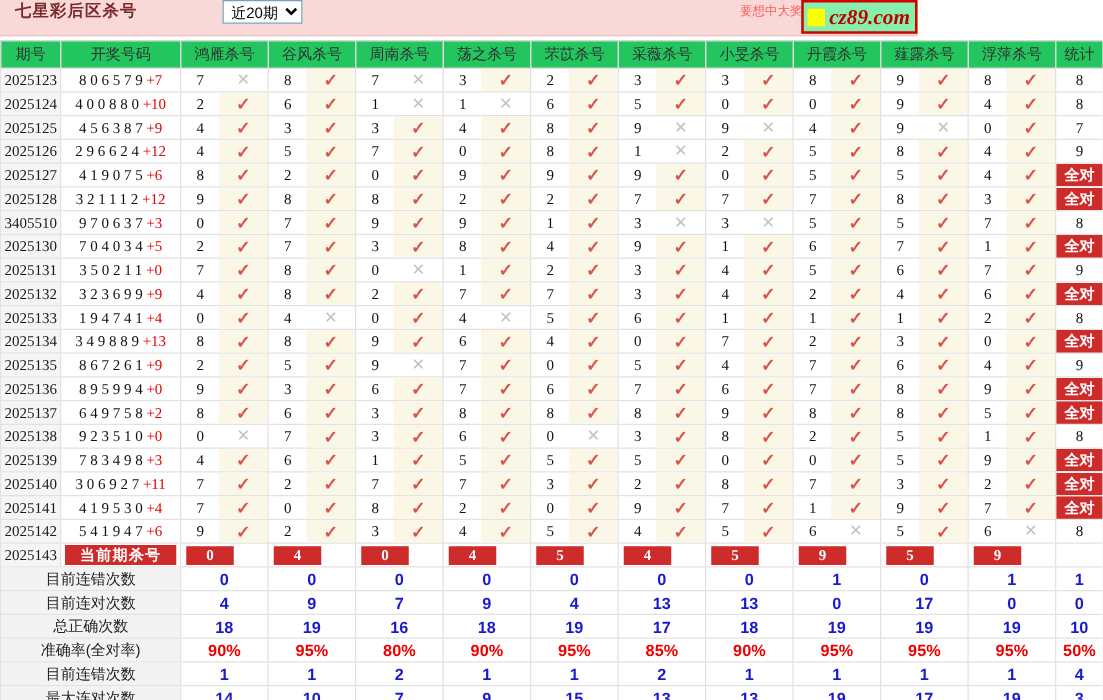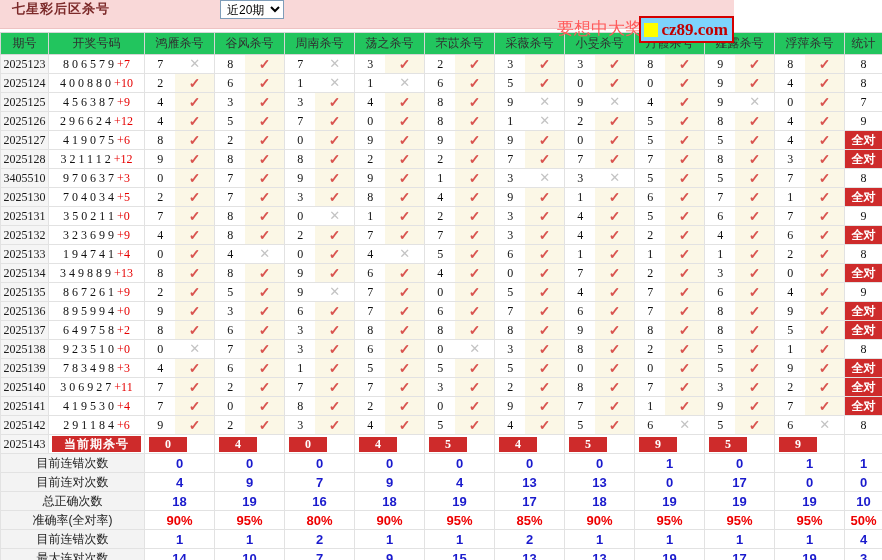--- a/index.html
+++ b/index.html
@@ -1,23 +1,23 @@
 <!DOCTYPE html>
 <html><head>
 <meta charset="utf-8">
 <style>
   html,body{margin:0;padding:0;background:#fff;}
   body{width:882px;height:560px;overflow:hidden;font-family:"Liberation Sans",sans-serif;font-size:12px;color:#222;}
 
   
   .topbar{position:relative;width:734px;height:28px;background:#f9d8d8;border-bottom:1px solid #eec3c3;display:flex;align-items:flex-start;gap:16px;}
   .title{font-weight:bold;color:#7c2a2a;margin-left:12px;font-size:13px;letter-spacing:1px;}
-  .period-select{margin-left:94px;height:19px;font-size:12px;font-family:"Liberation Sans",sans-serif;border:1px solid #7f9db9;background:#fff;padding:0 2px;}
-  .promo{position:absolute;right:92px;top:17px;color:#ff5b5b;font-size:17px;white-space:nowrap;}
-  .logo{position:absolute;right:0;top:16px;background:#7dd3fc;border:2px solid #d40000;height:21px;display:flex;align-items:center;padding:1px 4px 1px 3px;z-index:5;}
+  .period-select{margin-left:52px;height:19px;font-size:12px;font-family:"Liberation Sans",sans-serif;border:1px solid #7f9db9;background:#fff;padding:0 2px;}
+  .promo{position:absolute;right:92px;top:2px;color:#ff5b5b;font-size:10px;white-space:nowrap;}
+  .logo{position:absolute;right:0;top:0;background:#86efac;border:2px solid #d40000;height:21px;display:flex;align-items:center;padding:1px 4px 1px 3px;z-index:5;font-style:italic;}
   .logo .sq{width:14px;height:14px;background:#ffff00;margin-right:3px;}
   .logo .lt{color:#c00000;font-family:"Liberation Serif",serif;font-size:17px;font-weight:bold;line-height:1;}
 
   
   table{border-collapse:collapse;table-layout:fixed;width:882px;margin-top:3px;}
   th,td{border:1px solid #e2e2e2;padding:0;height:18px;overflow:hidden;white-space:nowrap;}
   th{background:#22c55e;border-color:#d6d6d6;font-weight:normal;color:#303030;height:21px;font-size:12px;}
   td.period{background:#f5f5f5;text-align:center;font-family:"Liberation Serif","DejaVu Serif",serif;color:#1a1a1a;}
   td.code{text-align:center;font-family:"Liberation Serif","DejaVu Serif",serif;}
   td.code .main{letter-spacing:3px;color:#111;}
@@ -1320,21 +1320,21 @@
         <td class="kill">
           <div class="kc">
             <span class="num">7</span>
             <span class="mark ok">✓</span>
           </div>
         </td>
         <td class="stat allok">全对</td>
       </tr>
       <tr>
         <td class="period">2025142</td>
-        <td class="code"><span class="main">291184</span><span class="bonus">+6</span></td>
+        <td class="code"><span class="main">541947</span><span class="bonus">+6</span></td>
         <td class="kill">
           <div class="kc">
             <span class="num">9</span>
             <span class="mark ok">✓</span>
           </div>
         </td>
         <td class="kill">
           <div class="kc">
             <span class="num">2</span>
             <span class="mark ok">✓</span>

